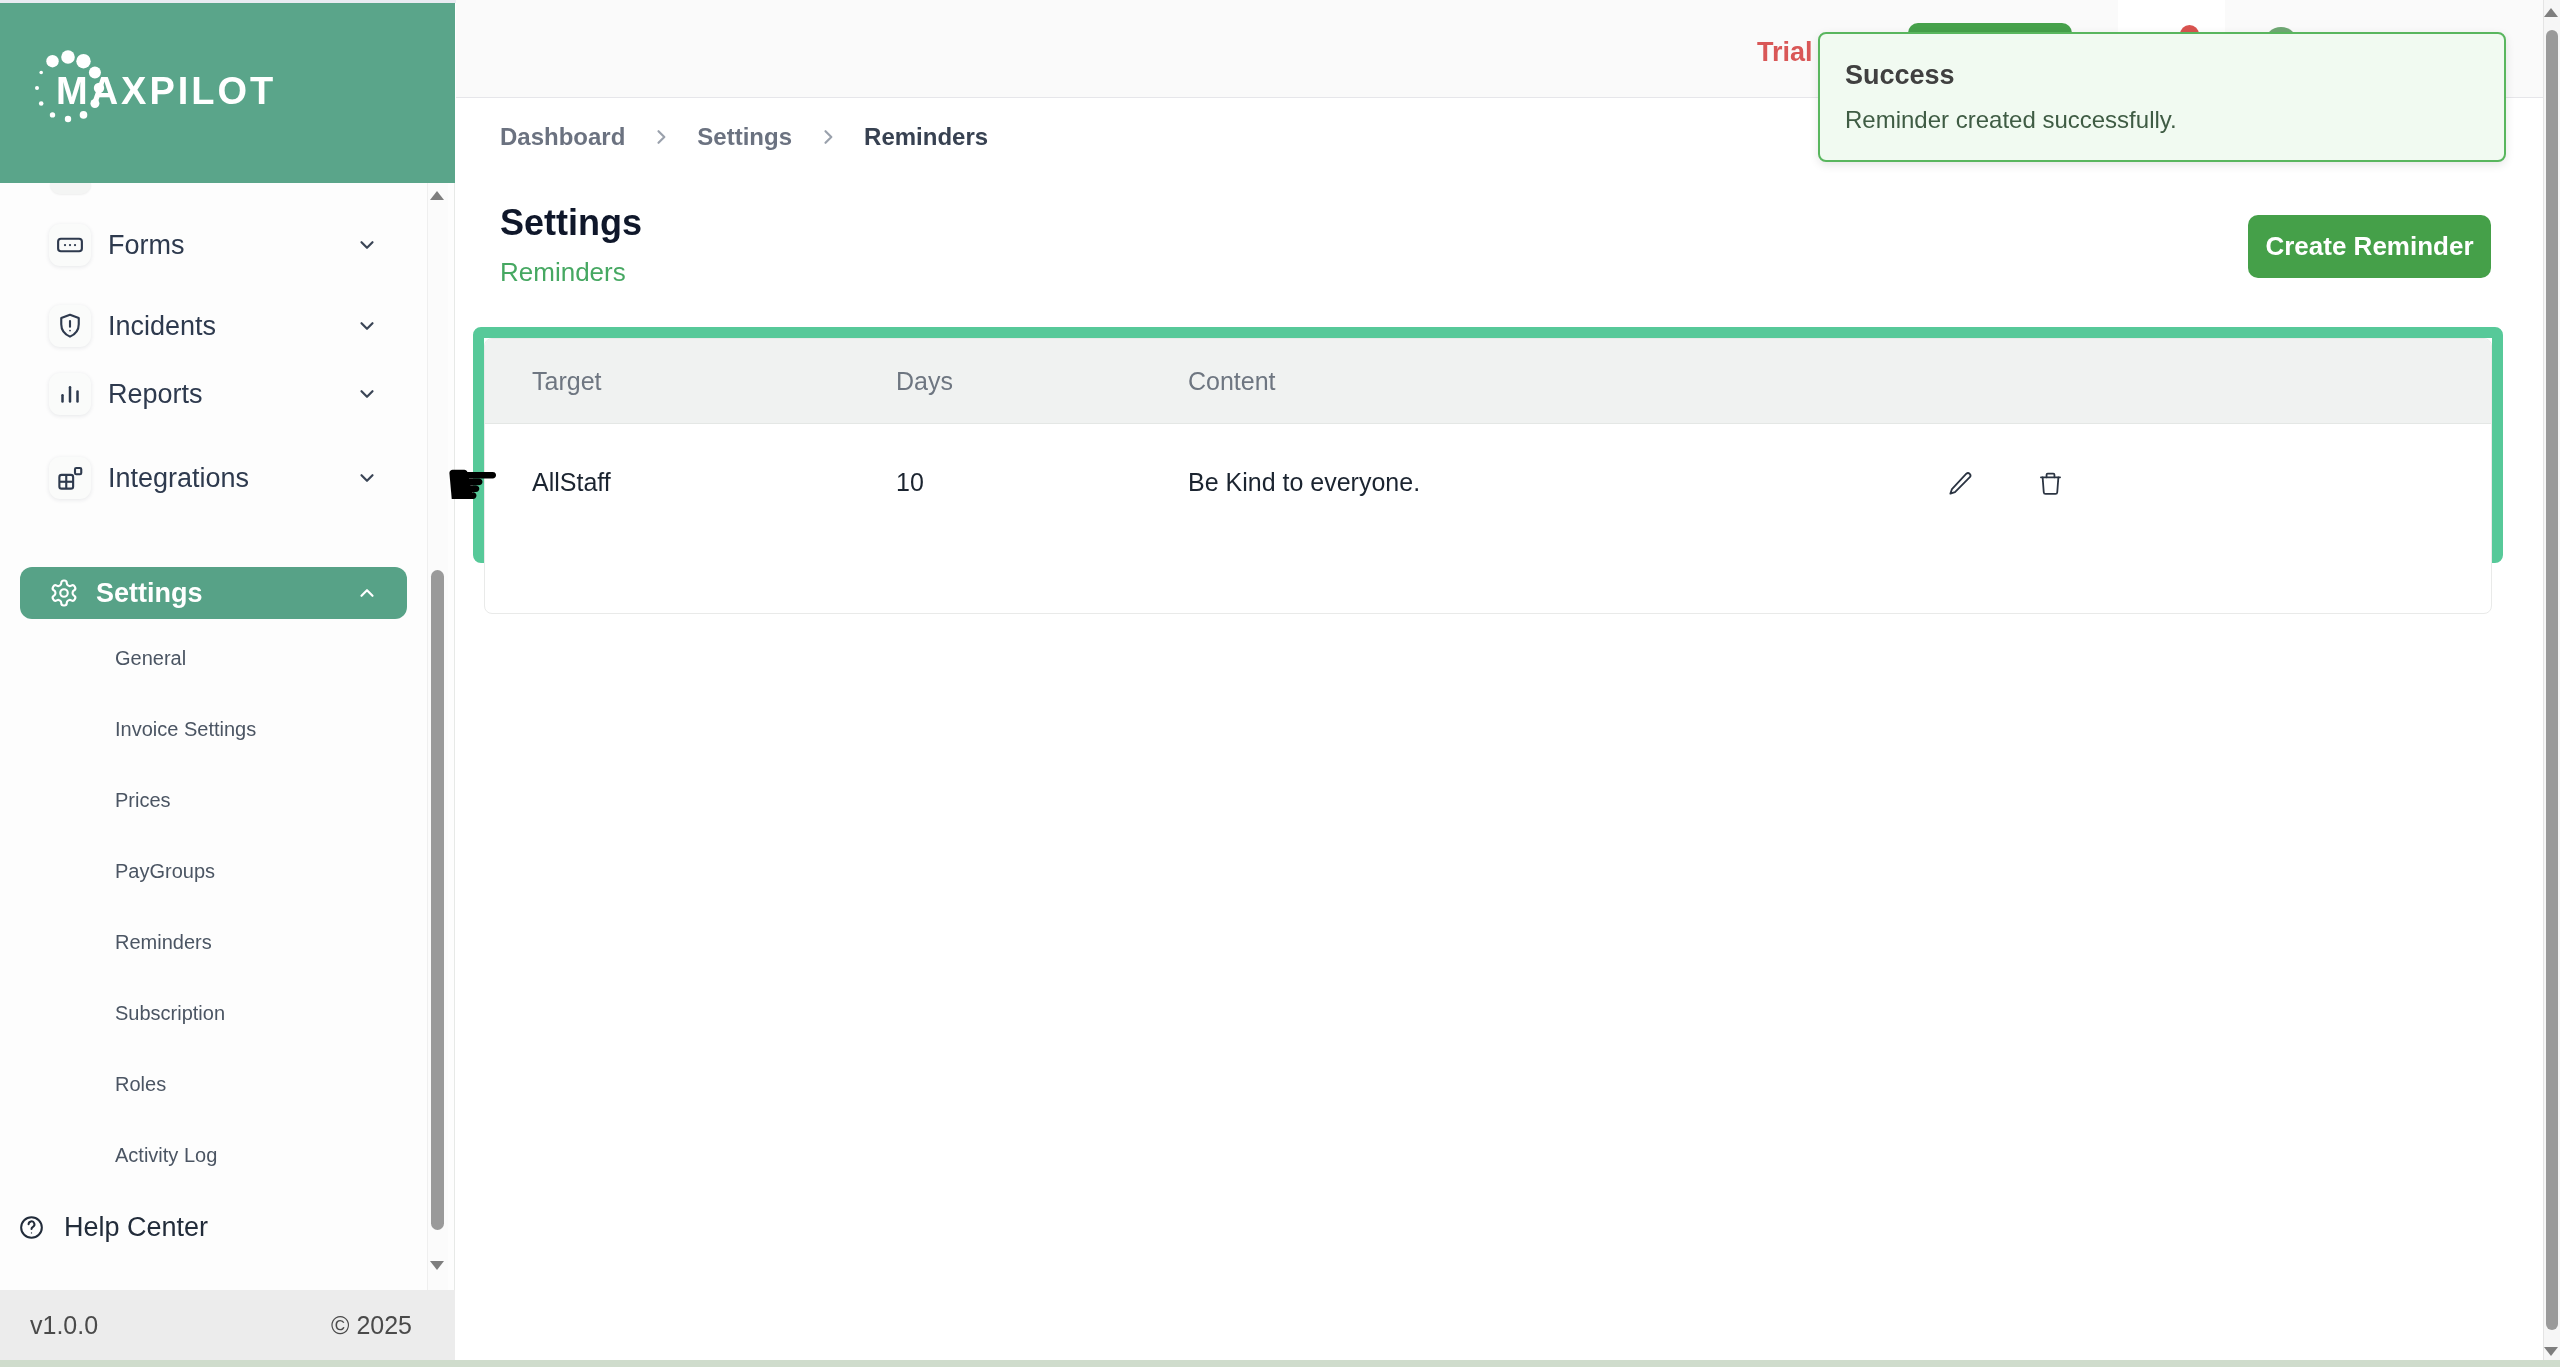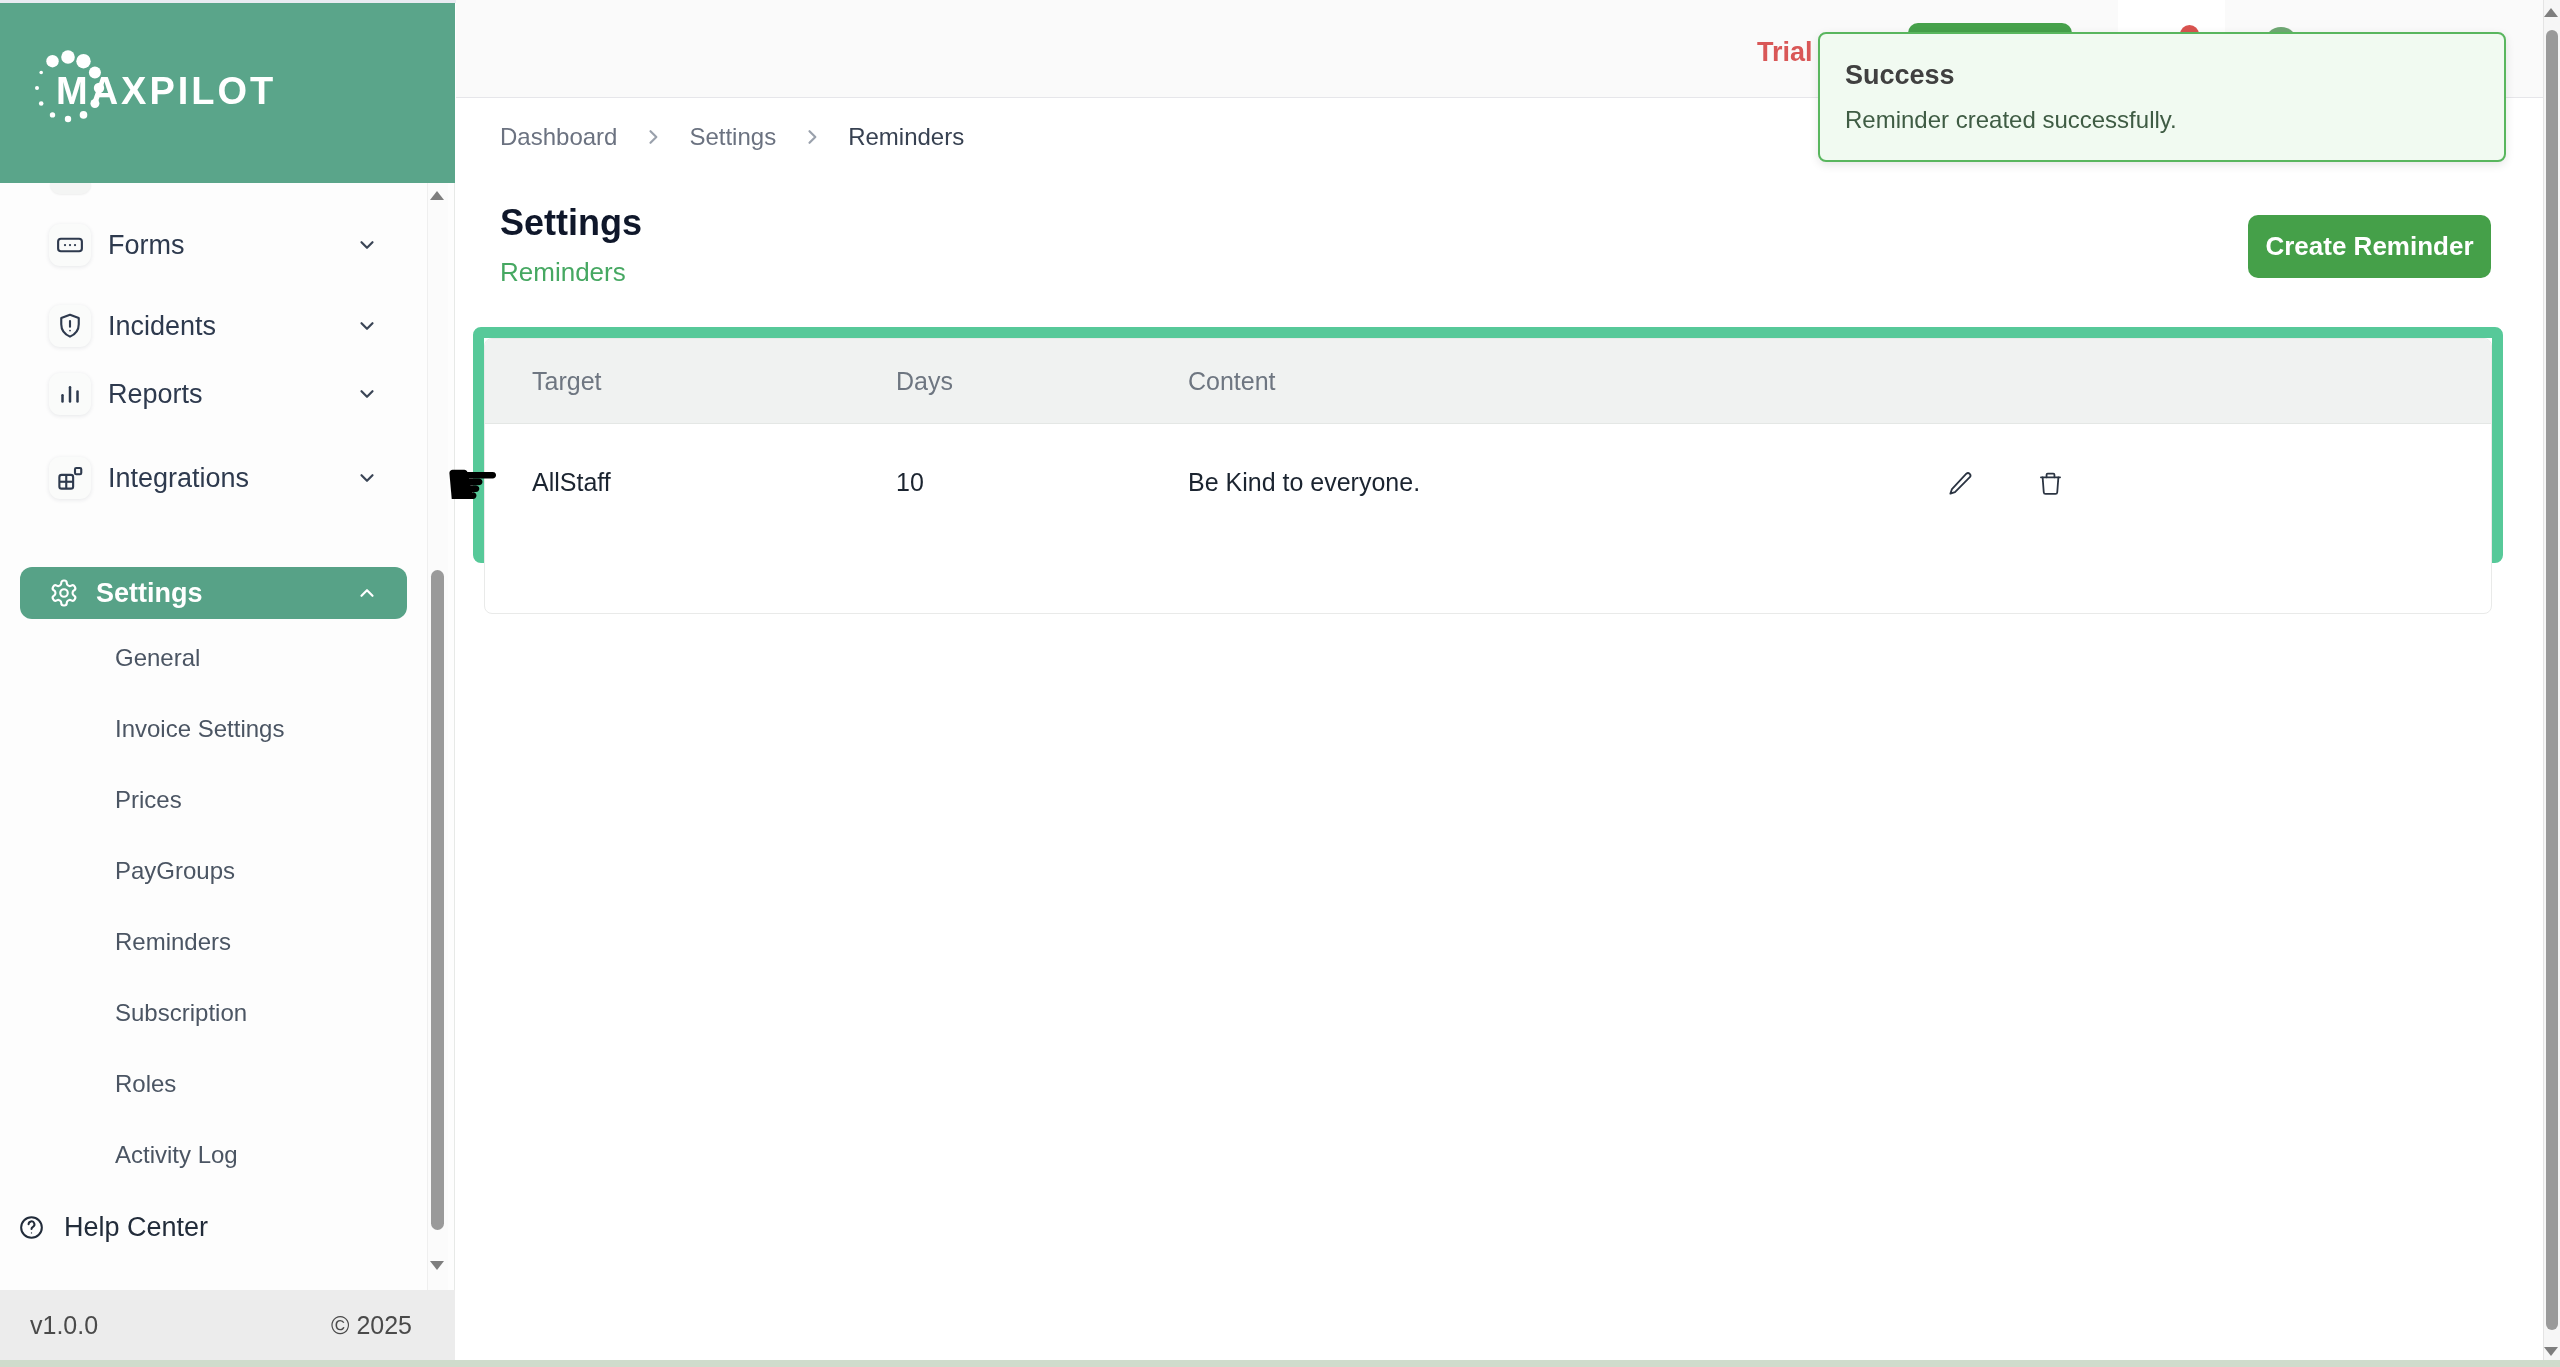--- a/index.html
+++ b/index.html
@@ -16,21 +16,21 @@
   .nav-item { position: absolute; left: 0; width: 455px; height: 52px; display: flex; align-items: center; padding-left: 49px; cursor: pointer; }
   .nav-forms { top: 219px; } .nav-incidents { top: 300px; } .nav-reports { top: 368px; } .nav-integrations { top: 452px; }
   .icon-box { width: 42px; height: 42px; background: #fafbfa; border-radius: 11px; box-shadow: 0 1px 4px rgba(30,40,60,.10); display: flex; align-items: center; justify-content: center; flex: 0 0 42px; }
   .nav-label { margin-left: 17px; font-size: 27px; font-weight: 500; color: #2e3a4e; }
   .nav-chevron { margin-left: auto; margin-right: 77px; }
 
   .nav-settings { position: absolute; left: 20px; top: 567px; width: 387px; height: 52px; background: #57a287; border-radius: 12px; display: flex; align-items: center; padding-left: 29px; cursor: pointer; }
   .nav-settings .nav-label { color: #ffffff; font-weight: bold; }
   .nav-settings .nav-chevron { margin-right: 29px; }
 
-  .subnav-item { position: absolute; left: 0; width: 455px; height: 40px; display: flex; align-items: center; padding-left: 115px; font-size: 24px; color: #4b5563; cursor: pointer; }
+  .subnav-item { position: absolute; left: 0; width: 455px; height: 40px; display: flex; align-items: center; padding-left: 115px; font-size: 20px; color: #4b5563; cursor: pointer; }
   .sub-0 { top: 638px; } .sub-1 { top: 709px; } .sub-2 { top: 780px; } .sub-3 { top: 851px; }
   .sub-4 { top: 922px; } .sub-5 { top: 993px; } .sub-6 { top: 1064px; } .sub-7 { top: 1135px; }
 
   .help-row { position: absolute; left: 0; top: 1203px; width: 455px; height: 48px; display: flex; align-items: center; padding-left: 18px; cursor: pointer; }
   .help-label { margin-left: 19px; font-size: 27px; font-weight: 500; color: #222c3a; }
 
   .sidebar-footer { position: absolute; left: 0; top: 1290px; width: 455px; height: 70px; background: #ececec; display: flex; align-items: center; }
   .version { margin-left: 30px; font-size: 25px; color: #4a4a4a; }
   .copyright { margin-left: auto; margin-right: 43px; font-size: 25px; color: #4a4a4a; }
 
@@ -51,21 +51,21 @@
   .bell-box { position: absolute; left: 2118px; top: 0; width: 107px; height: 97px; background: #ffffff; }
   .notif-dot { position: absolute; left: 2180px; top: 25px; width: 19px; height: 19px; border-radius: 50%; background: #d9534f; }
   .avatar { position: absolute; left: 2264px; top: 27px; width: 34px; height: 34px; border-radius: 50%; background: #6fa873; cursor: pointer; }
 
   
   .toast { position: absolute; left: 1818px; top: 32px; width: 688px; height: 130px; background: #f1faf1; border: 2px solid #59b65e; border-radius: 8px; box-shadow: 0 3px 10px rgba(0,0,0,.10); z-index: 50; }
   .toast-title { position: absolute; left: 25px; top: 26px; font-size: 27px; font-weight: bold; color: #404040; }
   .toast-msg { position: absolute; left: 25px; top: 72px; font-size: 24px; color: #3f5c44; }
 
   
-  .breadcrumb { position: absolute; left: 500px; top: 120px; height: 34px; display: flex; align-items: center; gap: 26px; font-size: 24px; }
+  .breadcrumb { position: absolute; left: 500px; top: 120px; height: 34px; display: flex; align-items: center; gap: 26px; font-size: 24px; font-weight: bold; }
   .crumb { color: #6b7280; cursor: pointer; }
   .crumb-last { color: #374151; }
   .page-title { position: absolute; left: 500px; top: 202px; font-size: 36px; font-weight: bold; color: #0f172a; }
   .section-link { position: absolute; left: 500px; top: 257px; font-size: 26px; color: #46a862; cursor: pointer; }
   .create-btn { position: absolute; left: 2248px; top: 215px; width: 243px; height: 63px; background: #45a049; color: #ffffff; font-size: 26px; font-weight: bold; font-family: "Liberation Sans", sans-serif; border: none; border-radius: 10px; cursor: pointer; }
 
   
   .highlight-frame { position: absolute; left: 473px; top: 327px; width: 2030px; height: 236px; border: 11px solid #57c999; border-radius: 8px; background: #ffffff; }
   .table-card { position: absolute; left: 484px; top: 338px; width: 2008px; height: 276px; background: #ffffff; border: 1px solid #e9eae9; border-radius: 8px; overflow: hidden; }
   .thead { position: absolute; left: 0; top: 0; width: 100%; height: 85px; background: #f0f2f1; border-bottom: 1px solid #e4e7e5; }

